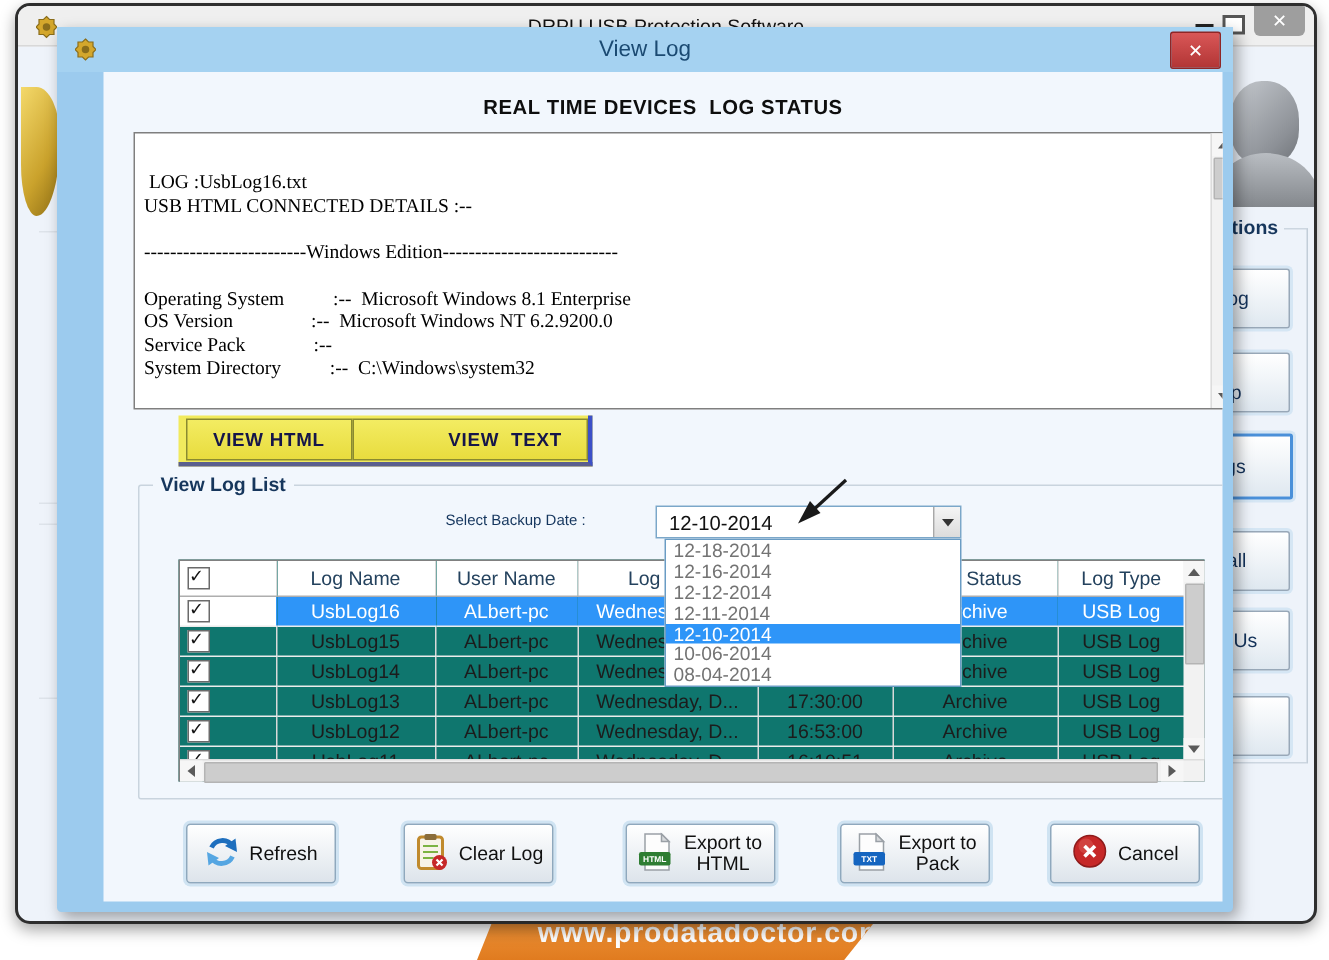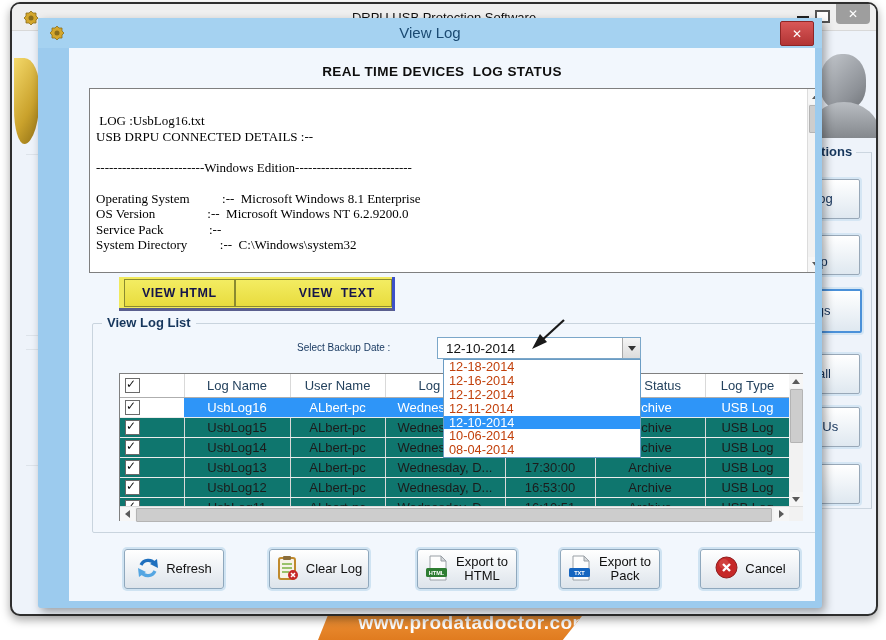--- a/index.html
+++ b/index.html
@@ -93,21 +93,21 @@
   table.grid td{height:17px;color:#1c1c1c;border-right:1px solid #d9d9d9;border-bottom:1px solid #ececec;text-align:center;overflow:hidden;white-space:nowrap;}
   tr.selrow td{background:#2e95f8;color:#fff;border-right-color:#2e95f8;}
   tr.selrow td.cb-cell{background:#fff;}
   .cb{width:13px;height:13px;background:#fff;border:1px solid #6a6a6a;margin-left:4px;position:relative;}
   .cb::after{content:"✓";position:absolute;left:0px;top:-2px;font-size:12px;color:#111;}
   .grid-vsb{position:absolute;left:669px;top:0;width:14px;height:132px;background:#f2f2f2;}
   .grid-hsb{position:absolute;left:0;top:132px;width:683px;height:15px;background:#f2f2f2;border-top:1px solid #dcdcdc;box-sizing:border-box;}
 
   
   .ddlist{position:absolute;left:374px;top:311px;width:196px;background:#fff;border:1px solid #6a9cc4;z-index:30;}
-  .ddopt{height:13.9px;line-height:13.5px;font-size:12.8px;color:#c2410c;padding-left:5px;}
+  .ddopt{height:13.9px;line-height:13.5px;font-size:12.8px;color:#737373;padding-left:5px;}
   .ddopt.selected{background:#2e95f8;color:#fff;}
 
   .cursor-arrow{position:absolute;left:455px;top:268px;z-index:40;}
 
   
   .btn{position:absolute;top:501px;width:98px;height:38px;background:linear-gradient(#ffffff,#dde4eb);
     border:1px solid #8fa8bd;border-radius:3px;box-shadow:0 0 0 2px #cfe3f2;
     display:flex;align-items:center;justify-content:center;gap:6px;font-size:13px;color:#101010;}
   .btn .lbl{line-height:1.05;text-align:center;}
   .btn.wrap .lbl{width:54px;}
@@ -181,21 +181,21 @@
       <div class="dlg-close">✕</div>
     </div>
 
     <div class="dlg-body">
 
       <div class="heading">REAL TIME DEVICES  LOG STATUS</div>
 
       <div class="logview">
         <div class="log-text">
           <div class="log-line"> LOG :UsbLog16.txt</div>
-          <div class="log-line">USB DRPU CONNECTED DETAILS :--</div>
+          <div class="log-line">USB HTML CONNECTED DETAILS :--</div>
           <div class="log-line"></div>
           <div class="log-line">-------------------------Windows Edition---------------------------</div>
           <div class="log-line"></div>
           <div class="log-line">Operating System          :--  Microsoft Windows 8.1 Enterprise</div>
           <div class="log-line">OS Version                :--  Microsoft Windows NT 6.2.9200.0</div>
           <div class="log-line">Service Pack              :--</div>
           <div class="log-line">System Directory          :--  C:\Windows\system32</div>
         </div>
         <div class="vsb">
           <div class="sb-btn" style="top:0;">

